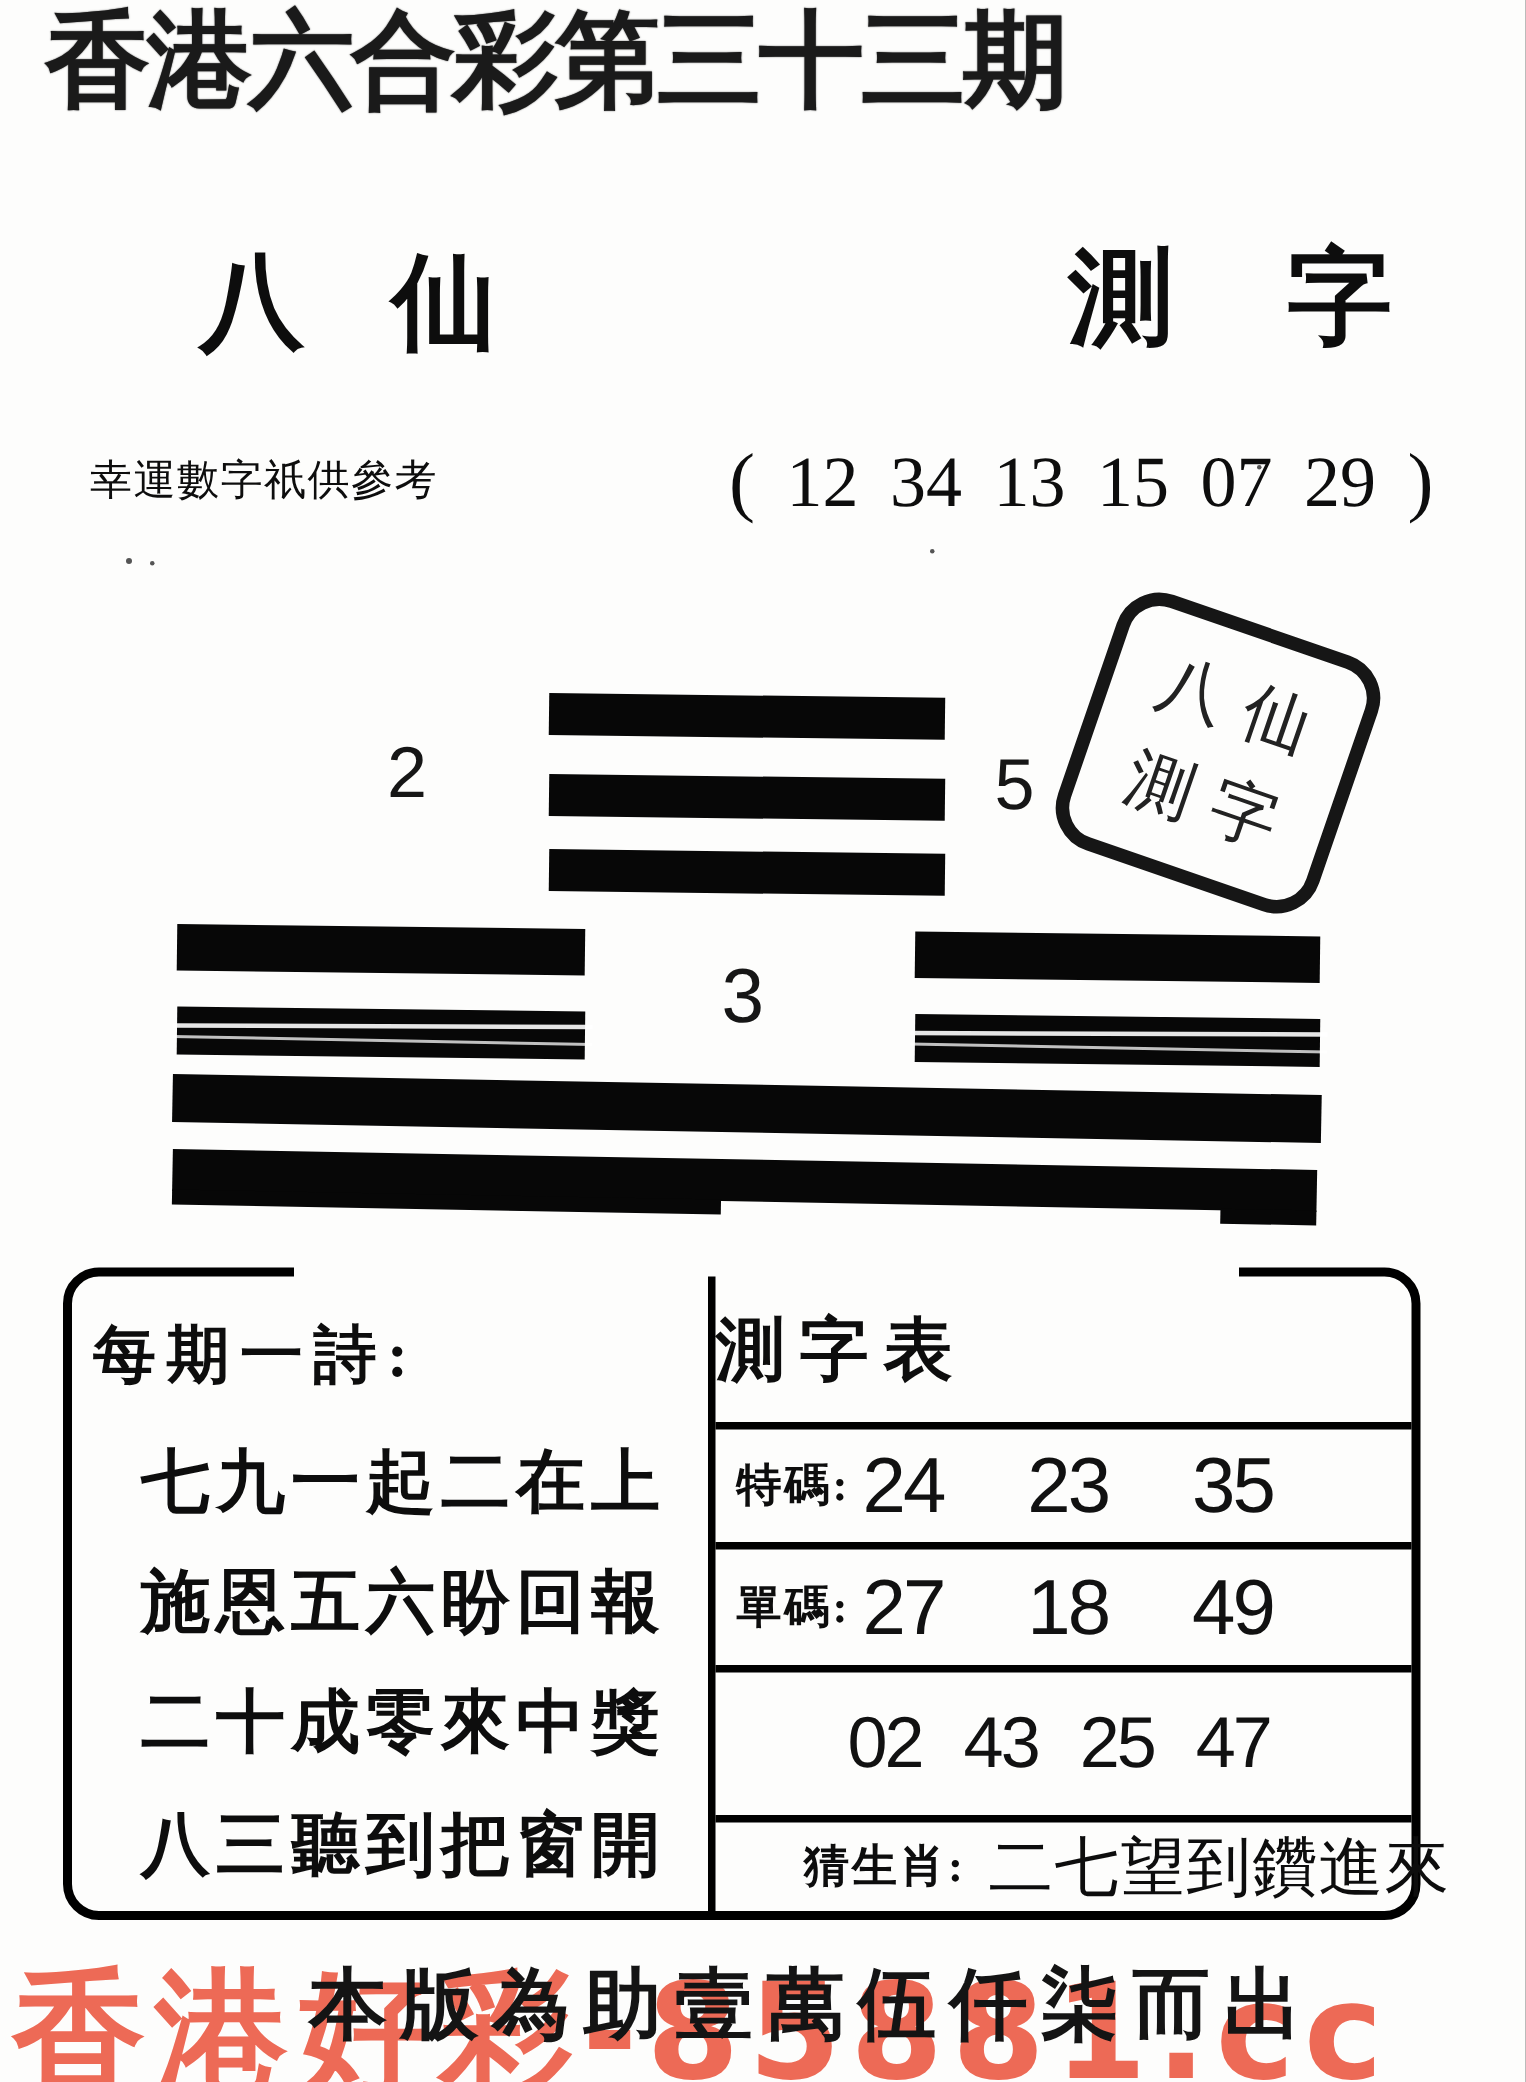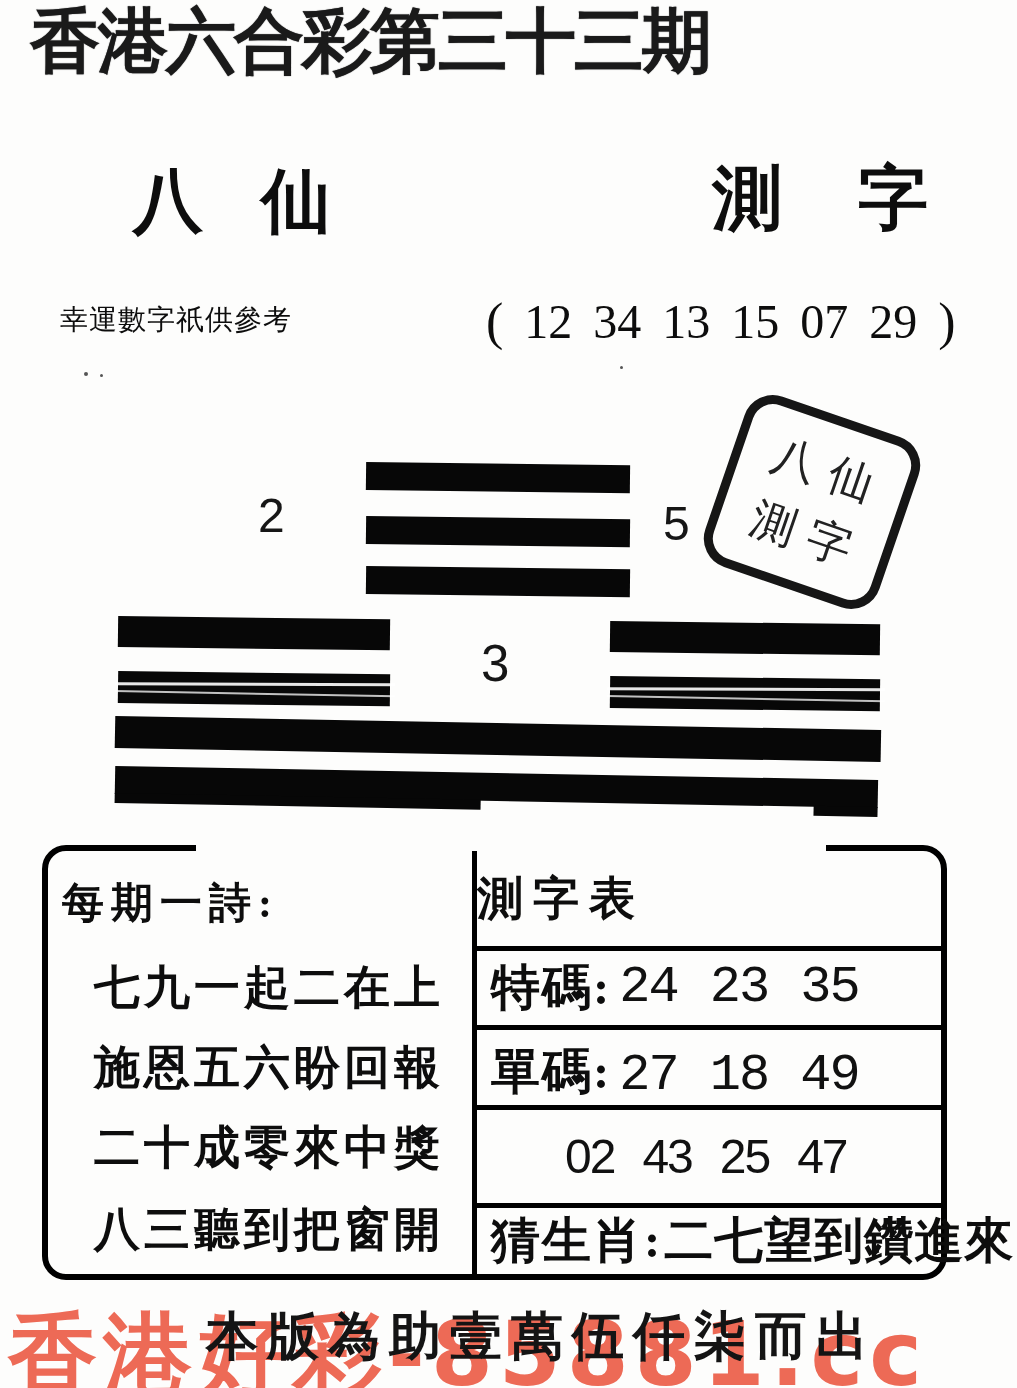--- a/index.html
+++ b/index.html
@@ -55,28 +55,28 @@
   .poem-header{position:absolute;left:14px;top:24px;font-size:42px;font-weight:700;letter-spacing:7px;white-space:nowrap;}
   .poem-line{position:absolute;left:46px;font-size:46px;font-weight:700;letter-spacing:4px;white-space:nowrap;}
   .cezi-pane{
     position:absolute;left:424px;top:0;right:0;bottom:0;
     border-left:5px solid #000;display:flex;flex-direction:column;
   }
   .trow{box-sizing:border-box;display:flex;align-items:center;}
   .trow + .trow{border-top:5px solid #000;}
   .trow-header{height:97px;padding-left:0;font-size:46px;font-weight:700;letter-spacing:10px;}
   .trow-special{height:80px;}
-  .trow-single{height:82px;align-items:flex-end;}
+  .trow-single{height:82px;}
   .trow-extra{height:100px;padding-left:88px;gap:32px;}
   .trow-zodiac{flex:1;padding-left:14px;}
-  .row-label{font-size:49px;font-weight:700;letter-spacing:2px;white-space:nowrap;padding-left:14px;}
-  .nums{display:flex;gap:32px;margin-left:8px;
-        font-family:Liberation Mono, monospace;font-size:52px;letter-spacing:-2px;color:#111;}
+  .row-label{font-size:30px;font-weight:700;letter-spacing:2px;white-space:nowrap;padding-left:14px;}
+  .nums{display:flex;gap:56px;margin-left:8px;
+        font-family:Liberation Sans, sans-serif;font-size:52px;letter-spacing:-2px;color:#111;}
   .nums-extra{font-family:"Liberation Sans", sans-serif;font-size:48px;letter-spacing:-2px;color:#111;display:flex;gap:28px;}
-  .zodiac-phrase{font-size:49px;font-weight:700;letter-spacing:1px;white-space:nowrap;margin-left:2px;}
+  .zodiac-phrase{font-size:43px;font-weight:400;letter-spacing:1px;white-space:nowrap;margin-left:15px;}
   
   .footer-note{
     left:206px;top:1302px;font-size:52px;font-weight:600;letter-spacing:9px;
     white-space:nowrap;z-index:4;color:#141414;
   }
   .watermark{
     left:8px;top:1295px;font-size:89px;font-weight:700;letter-spacing:6px;
     font-family:"DejaVu Sans", sans-serif;white-space:nowrap;z-index:3;
   }
   .speck{position:absolute;background:#555;border-radius:50%;}
@@ -163,21 +163,21 @@
       <div class="trow trow-extra">
         <span class="nums-extra">
           <span>02</span>
           <span>43</span>
           <span>25</span>
           <span>47</span>
         </span>
       </div>
 
       <div class="trow trow-zodiac">
-        <span class="row-label" style="padding-left:0;">猜生肖:</span>
+        <span class="row-label" style="padding-left:0;margin-left:45px;">猜生肖:</span>
         <span class="zodiac-phrase">二七望到鑽進來</span>
       </div>
     </div>
   </div>
 
   <div class="abs watermark" style="color: rgb(237, 106, 86);">香港好彩-85881.cc</div>
 
   <div class="abs footer-note">本版為助壹萬伍仟柒而出</div>
 
   <div class="speck" style="left:84px;top:372px;width:4px;height:4px;"></div>

